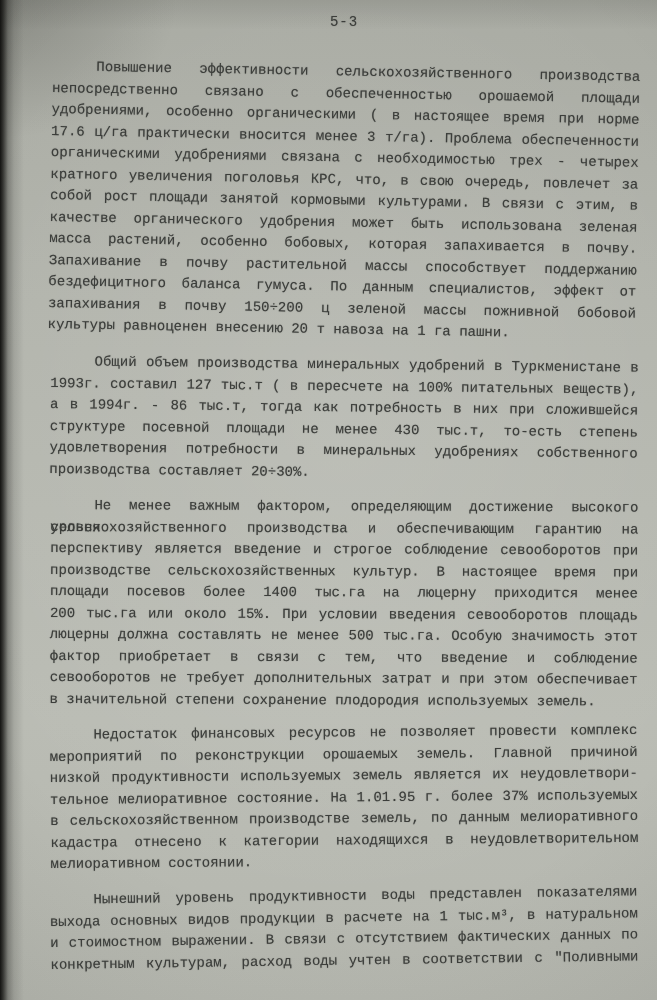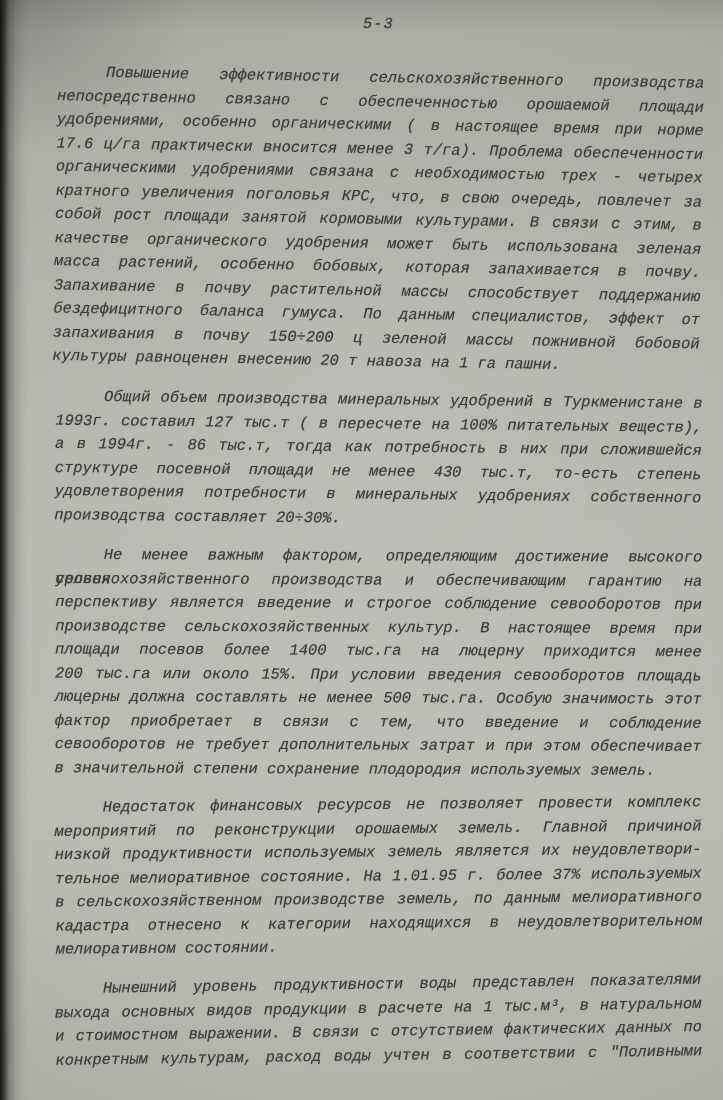--- a/index.html
+++ b/index.html
@@ -16,21 +16,20 @@
   .page {
     position: relative;
     width: 657px;
     height: 1000px;
     overflow: hidden;
     background:
       linear-gradient(180deg, rgba(30,30,26,0.12) 0%, rgba(30,30,26,0) 30px),
       radial-gradient(ellipse 120% 90% at 52% 42%,
         rgba(255,255,255,0.10) 0%, rgba(255,255,255,0) 55%, rgba(20,20,16,0.12) 100%),
       linear-gradient(180deg, #a9aba3 0%, #b2b4ac 30%, #babcb4 72%, #b5b7af 100%);
-    font-style: italic;
   }
   .edge-shadow {
     position: absolute;
     left: 0; top: 0; bottom: 0;
     width: 24px;
     pointer-events: none;
     background: linear-gradient(90deg,
       #131311 0px,
       rgba(19,19,17,0.78) 3px,
       rgba(19,19,17,0.32) 8px,

